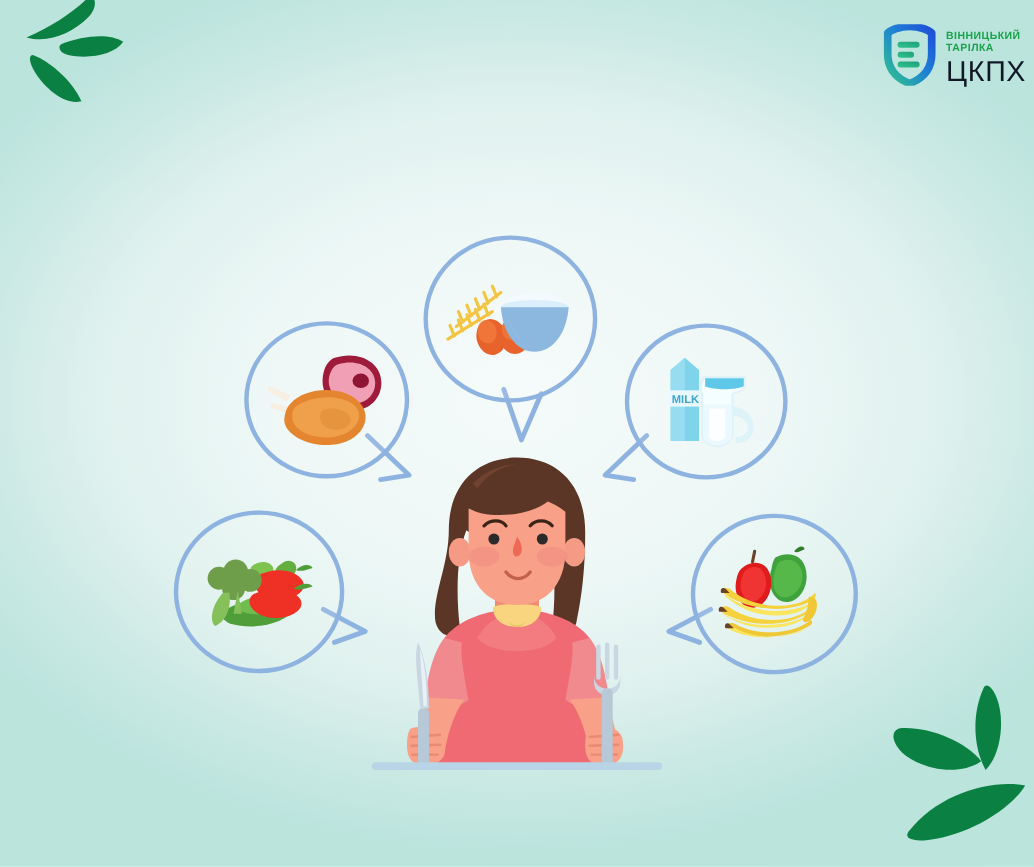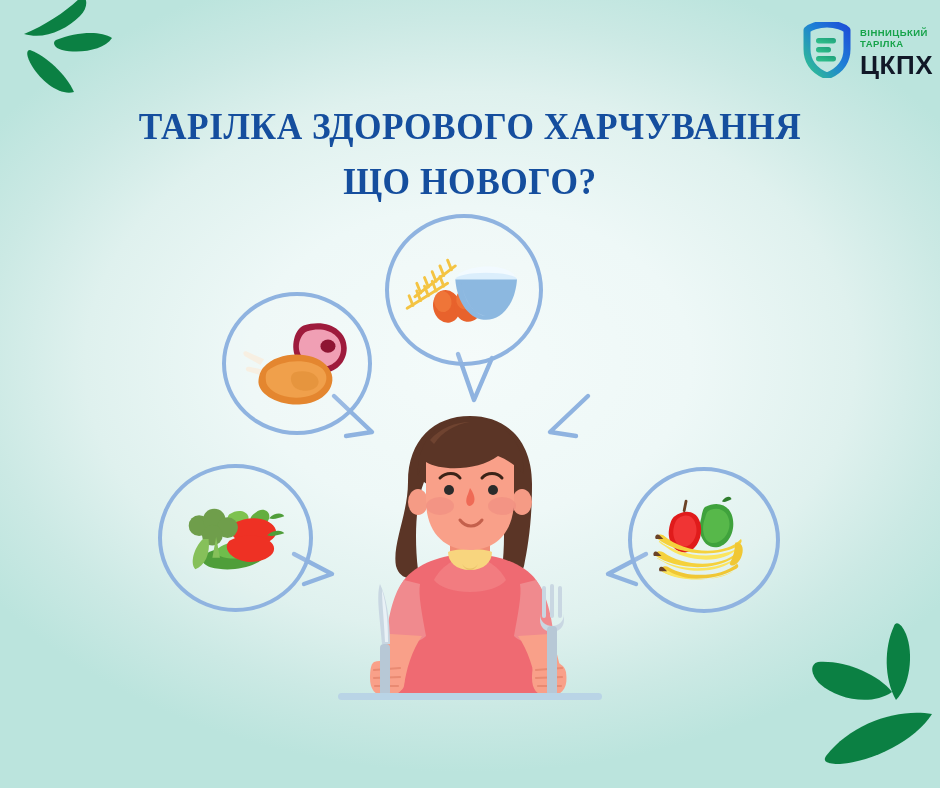--- a/index.html
+++ b/index.html
@@ -18,21 +18,21 @@
   
   .leaves{position:absolute;}
   .leaves.tl{left:8px;top:-6px;width:130px;height:125px;}
   .leaves.br{left:796px;top:604px;width:150px;height:190px;}
 
   
   #logo{position:absolute;left:803px;top:16px;width:164px;height:62px;display:flex;align-items:flex-end;gap:9px;}
   #logo-mark{width:48px;height:56px;flex:0 0 48px;}
   #logo-text{display:flex;flex-direction:column;justify-content:center;line-height:1;}
   .logo-sub{font-size:9.5px;font-weight:bold;color:#16a34a;letter-spacing:.45px;line-height:1.22;}
-  .logo-main{font-size:26px;font-weight:bold;color:#111827;letter-spacing:.6px;margin-top:2px;}
+  .logo-main{font-size:26px;font-weight:normal;color:#111827;letter-spacing:.6px;margin-top:2px;}
 
   
   #title{position:absolute;left:0;top:99px;width:940px;text-align:center;}
   #title .line{
     font-family:"Liberation Serif", serif;
     font-weight:bold;color:#154e9e;
     font-size:38px;letter-spacing:.6px;
     line-height:1.45;
     transform:scaleX(.93);
   }
@@ -111,24 +111,20 @@
         </g>
       </svg>
     </div>
     <div id="logo-text">
       <div class="logo-sub">ВІННИЦЬКИЙ</div>
       <div class="logo-sub">ТАРІЛКА</div>
       <div class="logo-main">ЦКПХ</div>
     </div>
   </div>
 
-  <div id="title">
-    <div class="line">ТАРІЛКА ЗДОРОВОГО ХАРЧУВАННЯ</div>
-    <div class="line">ЩО НОВОГО?</div>
-  </div>
 
   <div class="tailwrap" style="left:452px;top:352px;">
     <svg viewBox="0 0 46 52">
         <path d="M6 2 L22 48 L40 6" fill="none" stroke="#8fb3e0" stroke-width="4.4" stroke-linecap="round" stroke-linejoin="round"></path>
       </svg>
   </div>
   <div class="tailwrap" style="left:330px;top:392px;">
     <svg viewBox="0 0 46 52">
         <path d="M4 4 L42 40 L16 44" fill="none" stroke="#8fb3e0" stroke-width="4.4" stroke-linecap="round" stroke-linejoin="round"></path>
       </svg>
@@ -178,20 +174,35 @@
         <ellipse cx="98" cy="36" rx="8" ry="7" fill="#8e1533"></ellipse>
         <path d="M30 50 L12 42 C8 40 6 44 10 47 L26 56 Z" fill="#f7efe2"></path>
         <path d="M34 62 L14 58 C10 57 9 62 13 63 L30 68 Z" fill="#f7efe2"></path>
         <path d="M30 58 C44 42 80 40 96 56 C112 72 98 96 70 98 C44 100 22 86 24 72 C25 65 27 61 30 58 Z" fill="#e4862f"></path>
         <path d="M34 62 C48 50 78 48 92 60 C102 70 94 86 74 90 C52 94 34 84 32 74 C31 68 32 64 34 62 Z" fill="#f0a04b"></path>
         <path d="M62 64 C76 60 88 66 88 74 C88 82 76 86 66 82 C58 79 56 67 62 64 Z" fill="#e08d35" opacity=".6"></path>
       </svg>
     </div>
   </div>
 
+  <div class="bubble" id="bub-dairy">
+    <div class="art">
+      <svg viewBox="0 0 130 110" width="120" height="102">
+        <path d="M30 24 L44 12 L58 24 L58 94 L30 94 Z" fill="#7fd4ec"></path>
+        <path d="M30 24 L44 12 L44 94 L30 94 Z" fill="#96ddf2"></path>
+        <rect x="29" y="44" width="31" height="16" fill="#eaf8fd"></rect>
+        <text x="44.5" y="56" font-family="Liberation Sans, sans-serif" font-size="11" font-weight="bold" fill="#3aa7cd" text-anchor="middle">MILK</text>
+        <path d="M62 30 L104 30 L104 40 C104 44 98 46 92 48 L92 60 C104 62 112 70 112 80 C112 90 104 96 94 96 L94 90 C101 90 106 86 106 80 C106 74 100 70 92 69 L92 86 C92 94 84 100 76 100 C66 100 60 94 60 86 L60 48 C58 44 58 34 62 30 Z" fill="#cfeffa" opacity=".55"></path>
+        <path d="M64 32 L102 32 L102 40 C102 43 96 45 90 47 L90 88 C90 94 83 98 76 98 C68 98 62 94 62 88 L62 47 C60 44 60 35 64 32 Z" fill="#f4fdff"></path>
+        <path d="M64 32 L102 32 L102 40 C94 44 72 44 64 40 Z" fill="#5ec8e8"></path>
+        <path d="M64 58 L90 58 L90 88 C90 94 83 98 76 98 C68 98 62 94 62 88 L62 58 Z" fill="#eaf9ff"></path>
+        <path d="M68 62 L84 62 L84 88 C84 92 80 94 76 94 C71 94 68 92 68 88 Z" fill="#ffffff" opacity=".85"></path>
+      </svg>
+    </div>
+  </div>
 
   <div class="bubble" id="bub-veg">
     <div class="art">
       <svg viewBox="0 0 130 110" width="124" height="104">
         <path d="M30 74 C44 62 78 60 100 70 C90 86 60 92 38 86 C30 83 27 78 30 74 Z" fill="#4f9e3a"></path>
         <path d="M46 66 C60 56 84 56 96 64 C86 76 62 80 48 74 C43 72 43 68 46 66 Z" fill="#6fbd4c"></path>
         <path d="M58 30 C66 24 76 26 78 32 C80 38 72 44 64 42 C57 40 54 34 58 30 Z" fill="#7ec24f"></path>
         <path d="M86 28 C92 22 102 26 100 34 C98 42 88 46 82 40 C78 35 81 31 86 28 Z" fill="#64ae3f"></path>
         <g>
           <path d="M62 40 C80 30 100 34 106 44 C112 54 98 64 80 62 C64 60 54 48 62 40 Z" fill="#ee3124"></path>

